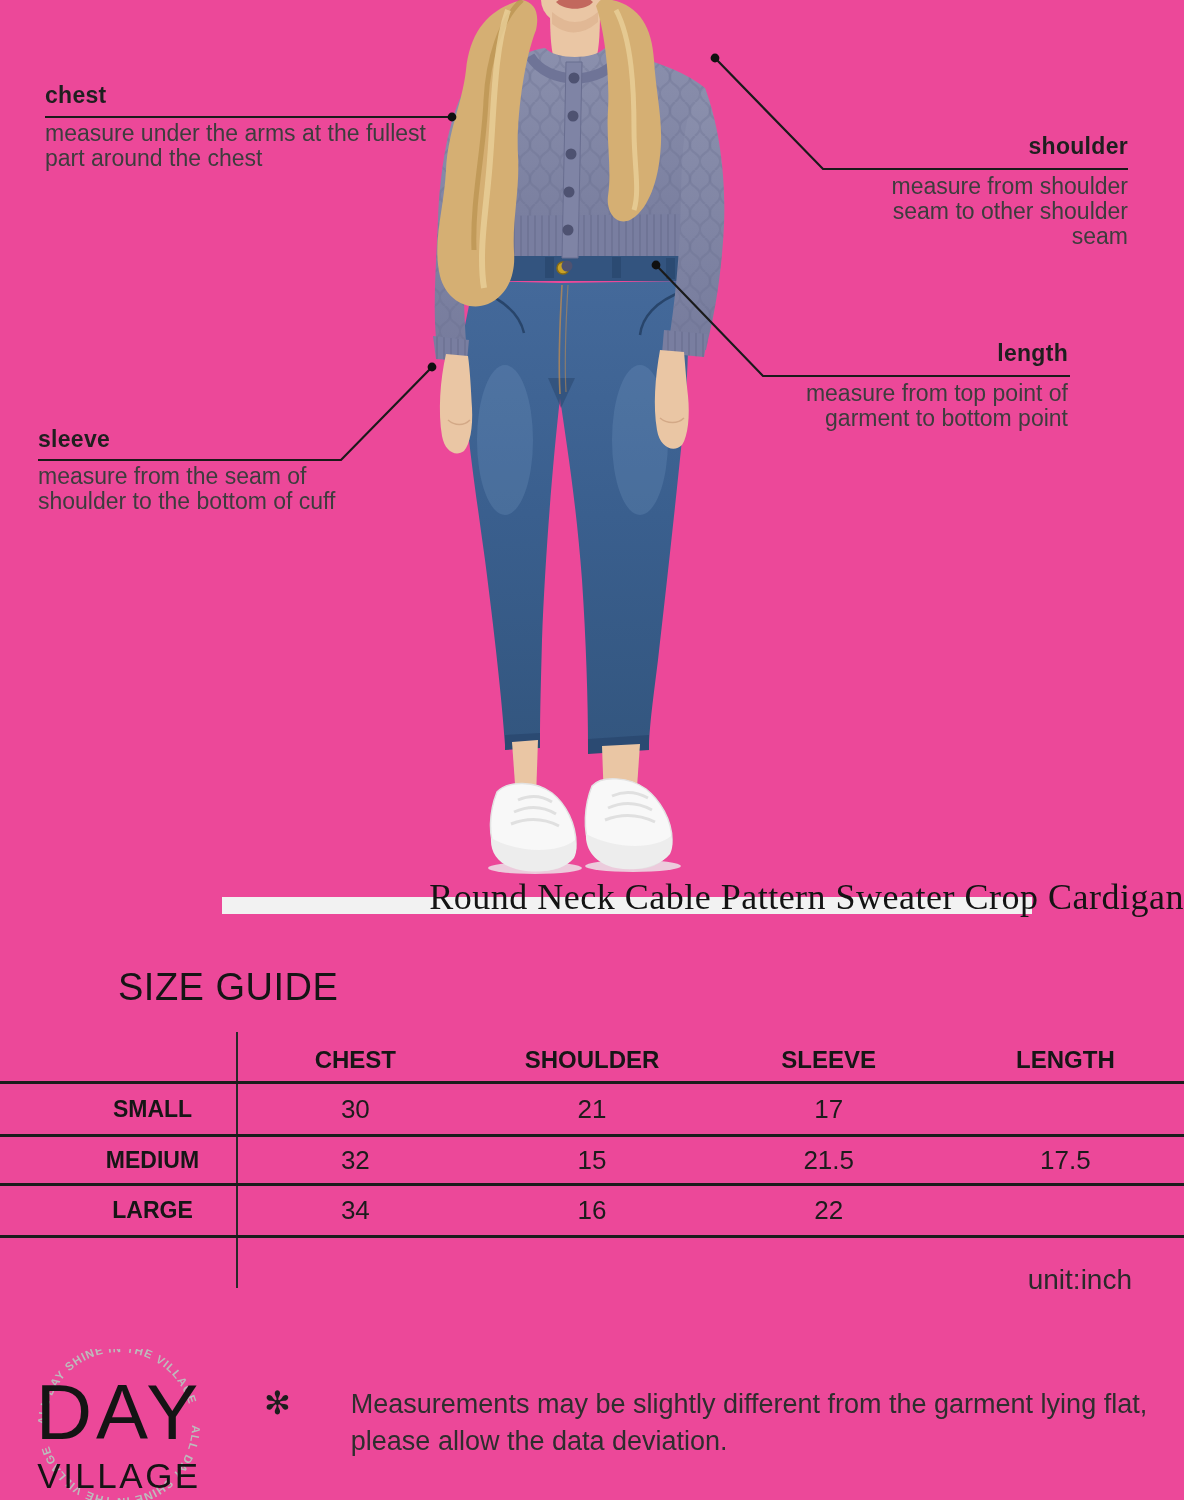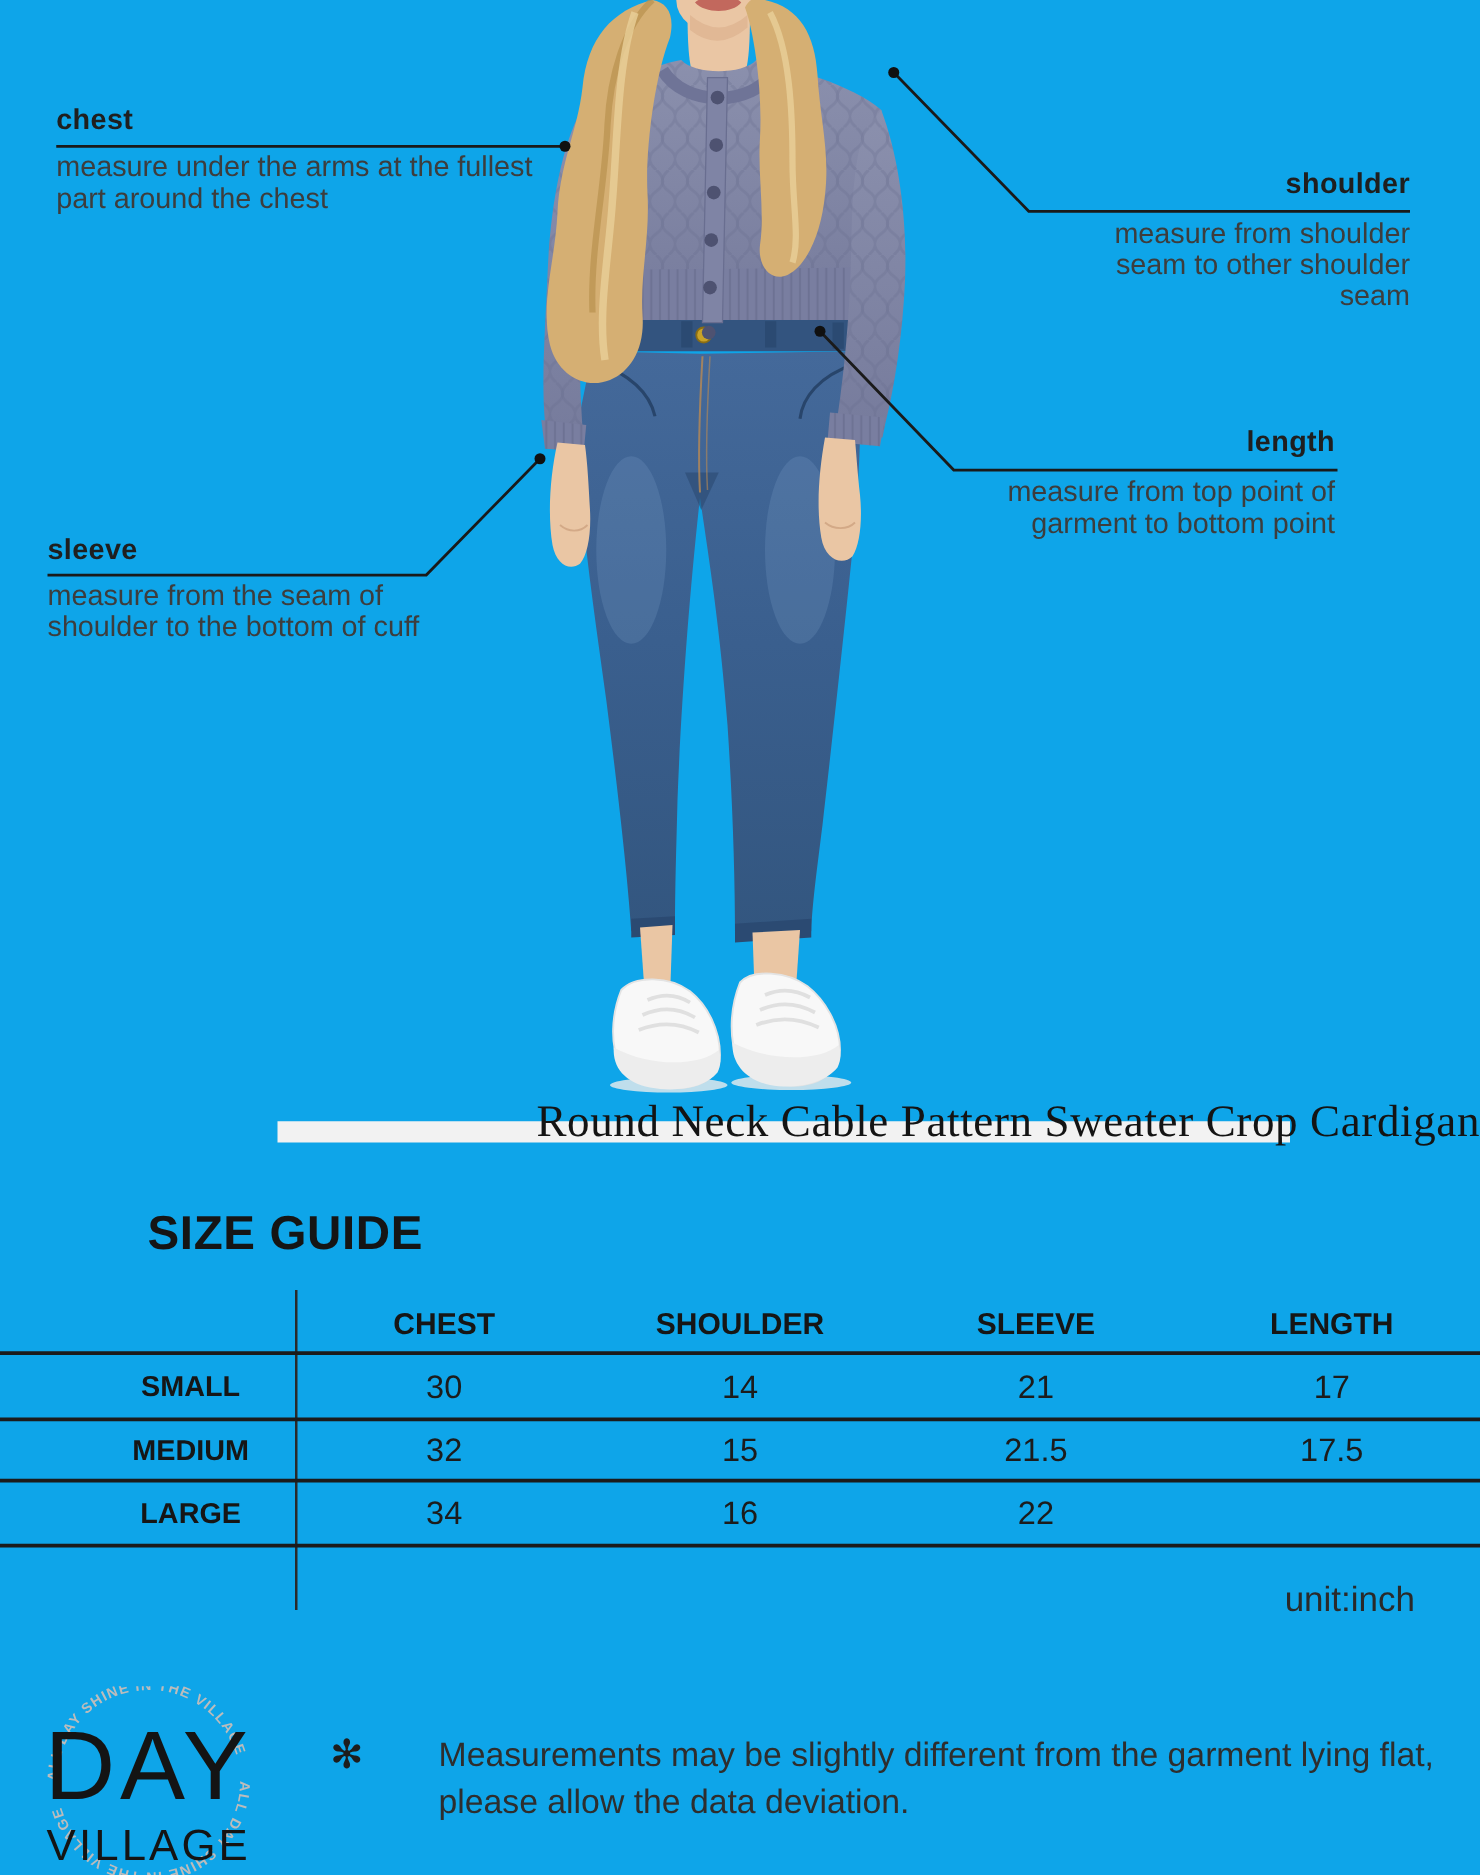--- a/index.html
+++ b/index.html
@@ -1,29 +1,29 @@
 <!DOCTYPE html>
 <html><head>
 <meta charset="utf-8">
 <style>
   html,body{margin:0;padding:0;background:#fff;}
-  .page{position:relative;width:1184px;height:1500px;background:#0ea5e9;overflow:hidden;
+  .page{position:relative;width:1184px;height:1500px;background:#ec4899;overflow:hidden;
         font-family:"Liberation Sans",sans-serif;color:#222;}
   svg{display:block;}
   .abs{position:absolute;}
   
   .co-label{position:absolute;font-size:23px;font-weight:bold;color:#1f1f1f;letter-spacing:.3px;}
   .co-desc{position:absolute;font-size:23px;line-height:25px;color:#3d3d3d;}
   .ra{text-align:right;}
   
   .title-band{position:absolute;left:222px;top:897px;width:810px;height:17px;background:#f2f2f2;}
   .product-title{position:absolute;left:0;top:876px;width:1184px;text-align:right;
         font-family:"Liberation Serif",serif;font-size:36px;font-weight:400;color:#141414;letter-spacing:.5px;}
   
-  .sg-heading{position:absolute;left:118px;top:966px;font-size:38px;font-weight:bold;color:#151515;letter-spacing:.5px;}
+  .sg-heading{position:absolute;left:118px;top:966px;font-size:38px;font-weight:normal;color:#151515;letter-spacing:.5px;}
   .hline{position:absolute;left:0;width:1184px;height:3px;background:#1b1b1b;}
   .vline{position:absolute;left:236px;top:1032px;width:2px;height:256px;background:#2a2a2a;}
   .trow{position:absolute;left:0;width:1184px;display:flex;align-items:center;}
   .r-head{top:1038px;height:43px;}
   .r0{top:1084px;height:50px;}
   .r1{top:1137px;height:46px;}
   .r2{top:1186px;height:49px;}
   .tcell{text-align:center;box-sizing:border-box;}
   .c0{width:237px;padding-left:68px;}
   .cv{width:236.7px;}
@@ -211,21 +211,20 @@
       <div class="trow r-head">
         <div class="tcell c0"></div>
         <div class="tcell cv th">CHEST</div>
         <div class="tcell cv th">SHOULDER</div>
         <div class="tcell cv th">SLEEVE</div>
         <div class="tcell cv th">LENGTH</div>
       </div>
       <div class="trow r0">
         <div class="tcell c0 size-label">SMALL</div>
         <div class="tcell cv val">30</div>
-        <div class="tcell cv val">14</div>
         <div class="tcell cv val">21</div>
         <div class="tcell cv val">17</div>
       </div>
       <div class="trow r1">
         <div class="tcell c0 size-label">MEDIUM</div>
         <div class="tcell cv val">32</div>
         <div class="tcell cv val">15</div>
         <div class="tcell cv val">21.5</div>
         <div class="tcell cv val">17.5</div>
       </div>

